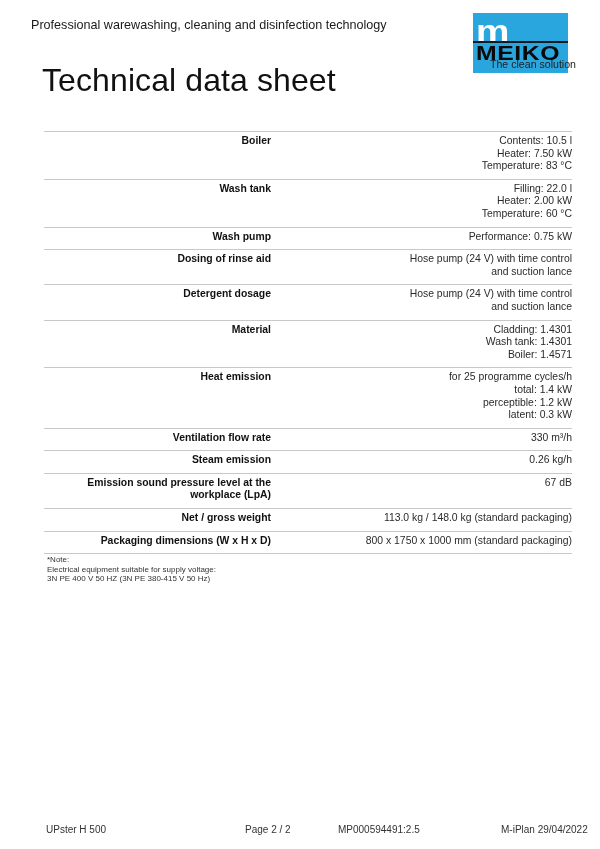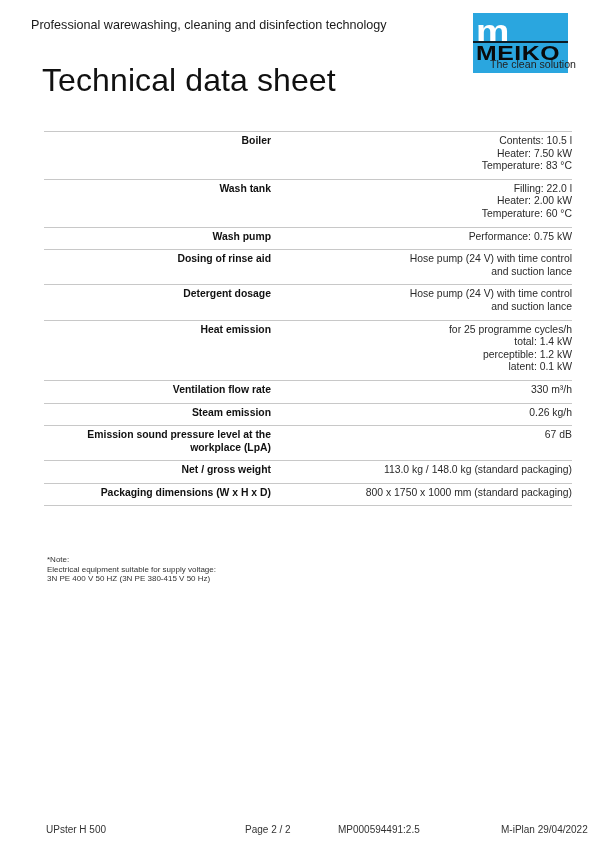--- a/index.html
+++ b/index.html
@@ -110,26 +110,34 @@
         </td>
       </tr>
       <tr>
         <td class="label">Detergent dosage</td>
         <td class="value">
           <span class="val-line">Hose pump (24 V) with time control</span>
           <span class="val-line">and suction lance</span>
         </td>
       </tr>
       <tr>
+        <td class="label">Material</td>
+        <td class="value">
+          <span class="val-line">Cladding: 1.4301</span>
+          <span class="val-line">Wash tank: 1.4301</span>
+          <span class="val-line">Boiler: 1.4571</span>
+        </td>
+      </tr>
+      <tr>
         <td class="label">Heat emission</td>
         <td class="value">
           <span class="val-line">for 25 programme cycles/h</span>
           <span class="val-line">total: 1.4 kW</span>
           <span class="val-line">perceptible: 1.2 kW</span>
-          <span class="val-line">latent: 0.1 kW</span>
+          <span class="val-line">latent: 0.3 kW</span>
         </td>
       </tr>
       <tr>
         <td class="label">Ventilation flow rate</td>
         <td class="value">
           <span class="val-line">330 m³/h</span>
         </td>
       </tr>
       <tr>
         <td class="label">Steam emission</td>

